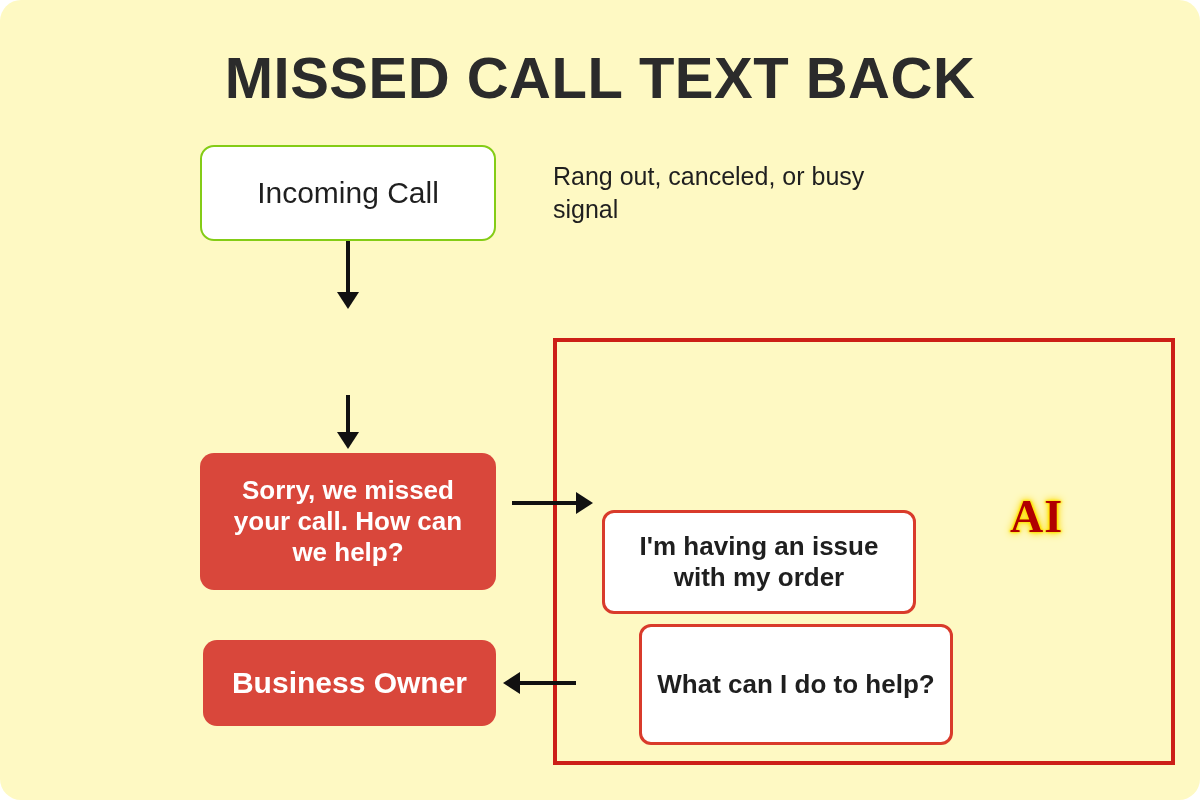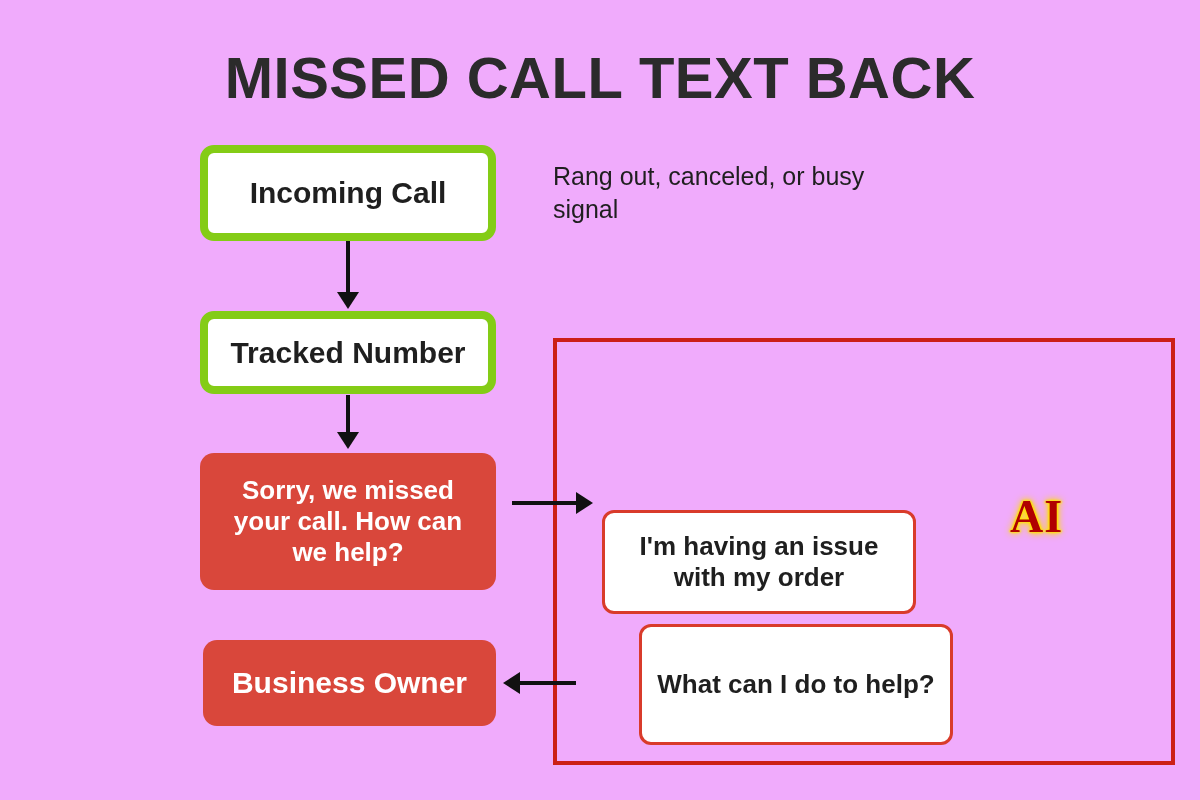--- a/index.html
+++ b/index.html
@@ -9,22 +9,23 @@
     background: #ffffff;
   }
   body {
     font-family: "Liberation Sans", sans-serif;
     -webkit-font-smoothing: antialiased;
   }
   #canvas {
     position: relative;
     width: 1200px;
     height: 800px;
-    background: #f0abfc;
+    background: #fef9c3;
     overflow: hidden;
+    border-radius: 21px;
   }
 
   
   .title {
     position: absolute;
     left: 0;
     top: 44px;
     width: 1200px;
     text-align: center;
     font-size: 58px;
@@ -39,24 +40,24 @@
     position: absolute;
     box-sizing: border-box;
     display: flex;
     align-items: center;
     justify-content: center;
     text-align: center;
     line-height: 1.18;
   }
   .node-outline {
     background: #ffffff;
-    border: 8px solid #84cc16;
+    border: 2px solid #84cc16;
     border-radius: 14px;
     color: #1f1f1f;
-    font-weight: bold;
+    font-weight: normal;
   }
   .node-filled {
     background: #d9473b;
     border: none;
     border-radius: 14px;
     color: #ffffff;
     font-weight: bold;
   }
 
   
@@ -199,21 +200,20 @@
 </style>
 </head>
 <body>
 
 <div id="canvas">
 
   <div class="title">MISSED CALL TEXT BACK</div>
 
   <div class="node node-outline box-incoming">Incoming Call</div>
 
-  <div class="node node-outline box-tracked">Tracked Number</div>
 
   <div class="node node-filled box-sorry">Sorry, we missed your call. How can we help?</div>
 
   <div class="node node-filled box-owner">Business Owner</div>
 
   <div class="annot annot-rang">Rang out, canceled, or busy signal</div>
 
 
   <div class="ai-container"></div>
 

